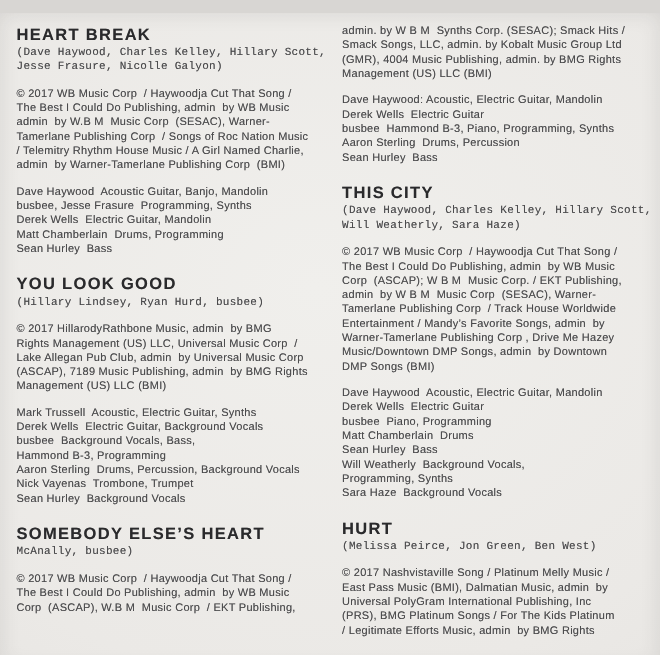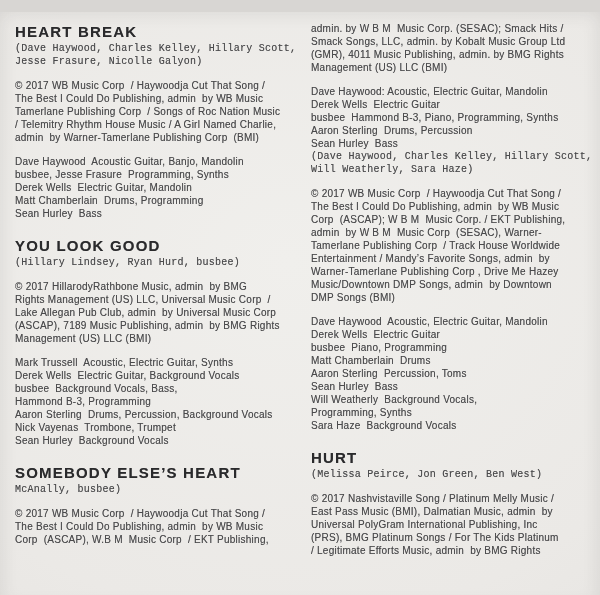--- a/index.html
+++ b/index.html
@@ -60,20 +60,21 @@
 <div class="page" style="background-color: rgb(235, 233, 230);">
   <div class="column">
       <h2 class="block title">HEART BREAK</h2>
       <div class="block writers">
         <div class="line">(Dave Haywood, Charles Kelley, Hillary Scott,</div>
         <div class="line">Jesse Frasure, Nicolle Galyon)</div>
       </div>
       <div class="block paragraph">
         <div class="line">© 2017 WB Music Corp  / Haywoodja Cut That Song /</div>
         <div class="line">The Best I Could Do Publishing, admin  by WB Music</div>
+        <div class="line">admin  by W.B M  Music Corp  (SESAC), Warner-</div>
         <div class="line">Tamerlane Publishing Corp  / Songs of Roc Nation Music</div>
         <div class="line">/ Telemitry Rhythm House Music / A Girl Named Charlie,</div>
         <div class="line">admin  by Warner-Tamerlane Publishing Corp  (BMI)</div>
       </div>
       <div class="block credits">
         <div class="line">Dave Haywood  Acoustic Guitar, Banjo, Mandolin</div>
         <div class="line">busbee, Jesse Frasure  Programming, Synths</div>
         <div class="line">Derek Wells  Electric Guitar, Mandolin</div>
         <div class="line">Matt Chamberlain  Drums, Programming</div>
         <div class="line">Sean Hurley  Bass</div>
@@ -103,53 +104,53 @@
         <div class="line">McAnally, busbee)</div>
       </div>
       <div class="block paragraph">
         <div class="line">© 2017 WB Music Corp  / Haywoodja Cut That Song /</div>
         <div class="line">The Best I Could Do Publishing, admin  by WB Music</div>
         <div class="line">Corp  (ASCAP), W.B M  Music Corp  / EKT Publishing,</div>
       </div>
     </div>
   <div class="column">
       <div class="block paragraph">
-        <div class="line">admin. by W B M  Music Corp. (SESAC); Smack Hits /</div>
+        <div class="line">admin. by W B M  Synths Corp. (SESAC); Smack Hits /</div>
         <div class="line">Smack Songs, LLC, admin. by Kobalt Music Group Ltd</div>
-        <div class="line">(GMR), 4011 Music Publishing, admin. by BMG Rights</div>
+        <div class="line">(GMR), 4004 Music Publishing, admin. by BMG Rights</div>
         <div class="line">Management (US) LLC (BMI)</div>
       </div>
       <div class="block credits">
         <div class="line">Dave Haywood: Acoustic, Electric Guitar, Mandolin</div>
         <div class="line">Derek Wells  Electric Guitar</div>
         <div class="line">busbee  Hammond B-3, Piano, Programming, Synths</div>
         <div class="line">Aaron Sterling  Drums, Percussion</div>
         <div class="line">Sean Hurley  Bass</div>
       </div>
+      <h2 class="block title">THIS CITY</h2>
       <div class="block writers">
         <div class="line">(Dave Haywood, Charles Kelley, Hillary Scott,</div>
         <div class="line">Will Weatherly, Sara Haze)</div>
       </div>
       <div class="block paragraph">
         <div class="line">© 2017 WB Music Corp  / Haywoodja Cut That Song /</div>
         <div class="line">The Best I Could Do Publishing, admin  by WB Music</div>
         <div class="line">Corp  (ASCAP); W B M  Music Corp. / EKT Publishing,</div>
         <div class="line">admin  by W B M  Music Corp  (SESAC), Warner-</div>
         <div class="line">Tamerlane Publishing Corp  / Track House Worldwide</div>
         <div class="line">Entertainment / Mandy’s Favorite Songs, admin  by</div>
         <div class="line">Warner-Tamerlane Publishing Corp , Drive Me Hazey</div>
         <div class="line">Music/Downtown DMP Songs, admin  by Downtown</div>
         <div class="line">DMP Songs (BMI)</div>
       </div>
       <div class="block credits">
         <div class="line">Dave Haywood  Acoustic, Electric Guitar, Mandolin</div>
         <div class="line">Derek Wells  Electric Guitar</div>
         <div class="line">busbee  Piano, Programming</div>
         <div class="line">Matt Chamberlain  Drums</div>
-        <div class="line">Aaron Sterling  Percussion, Toms</div>
         <div class="line">Sean Hurley  Bass</div>
         <div class="line">Will Weatherly  Background Vocals,</div>
         <div class="line">Programming, Synths</div>
         <div class="line">Sara Haze  Background Vocals</div>
       </div>
       <h2 class="block title">HURT</h2>
       <div class="block writers">
         <div class="line">(Melissa Peirce, Jon Green, Ben West)</div>
       </div>
       <div class="block paragraph">

